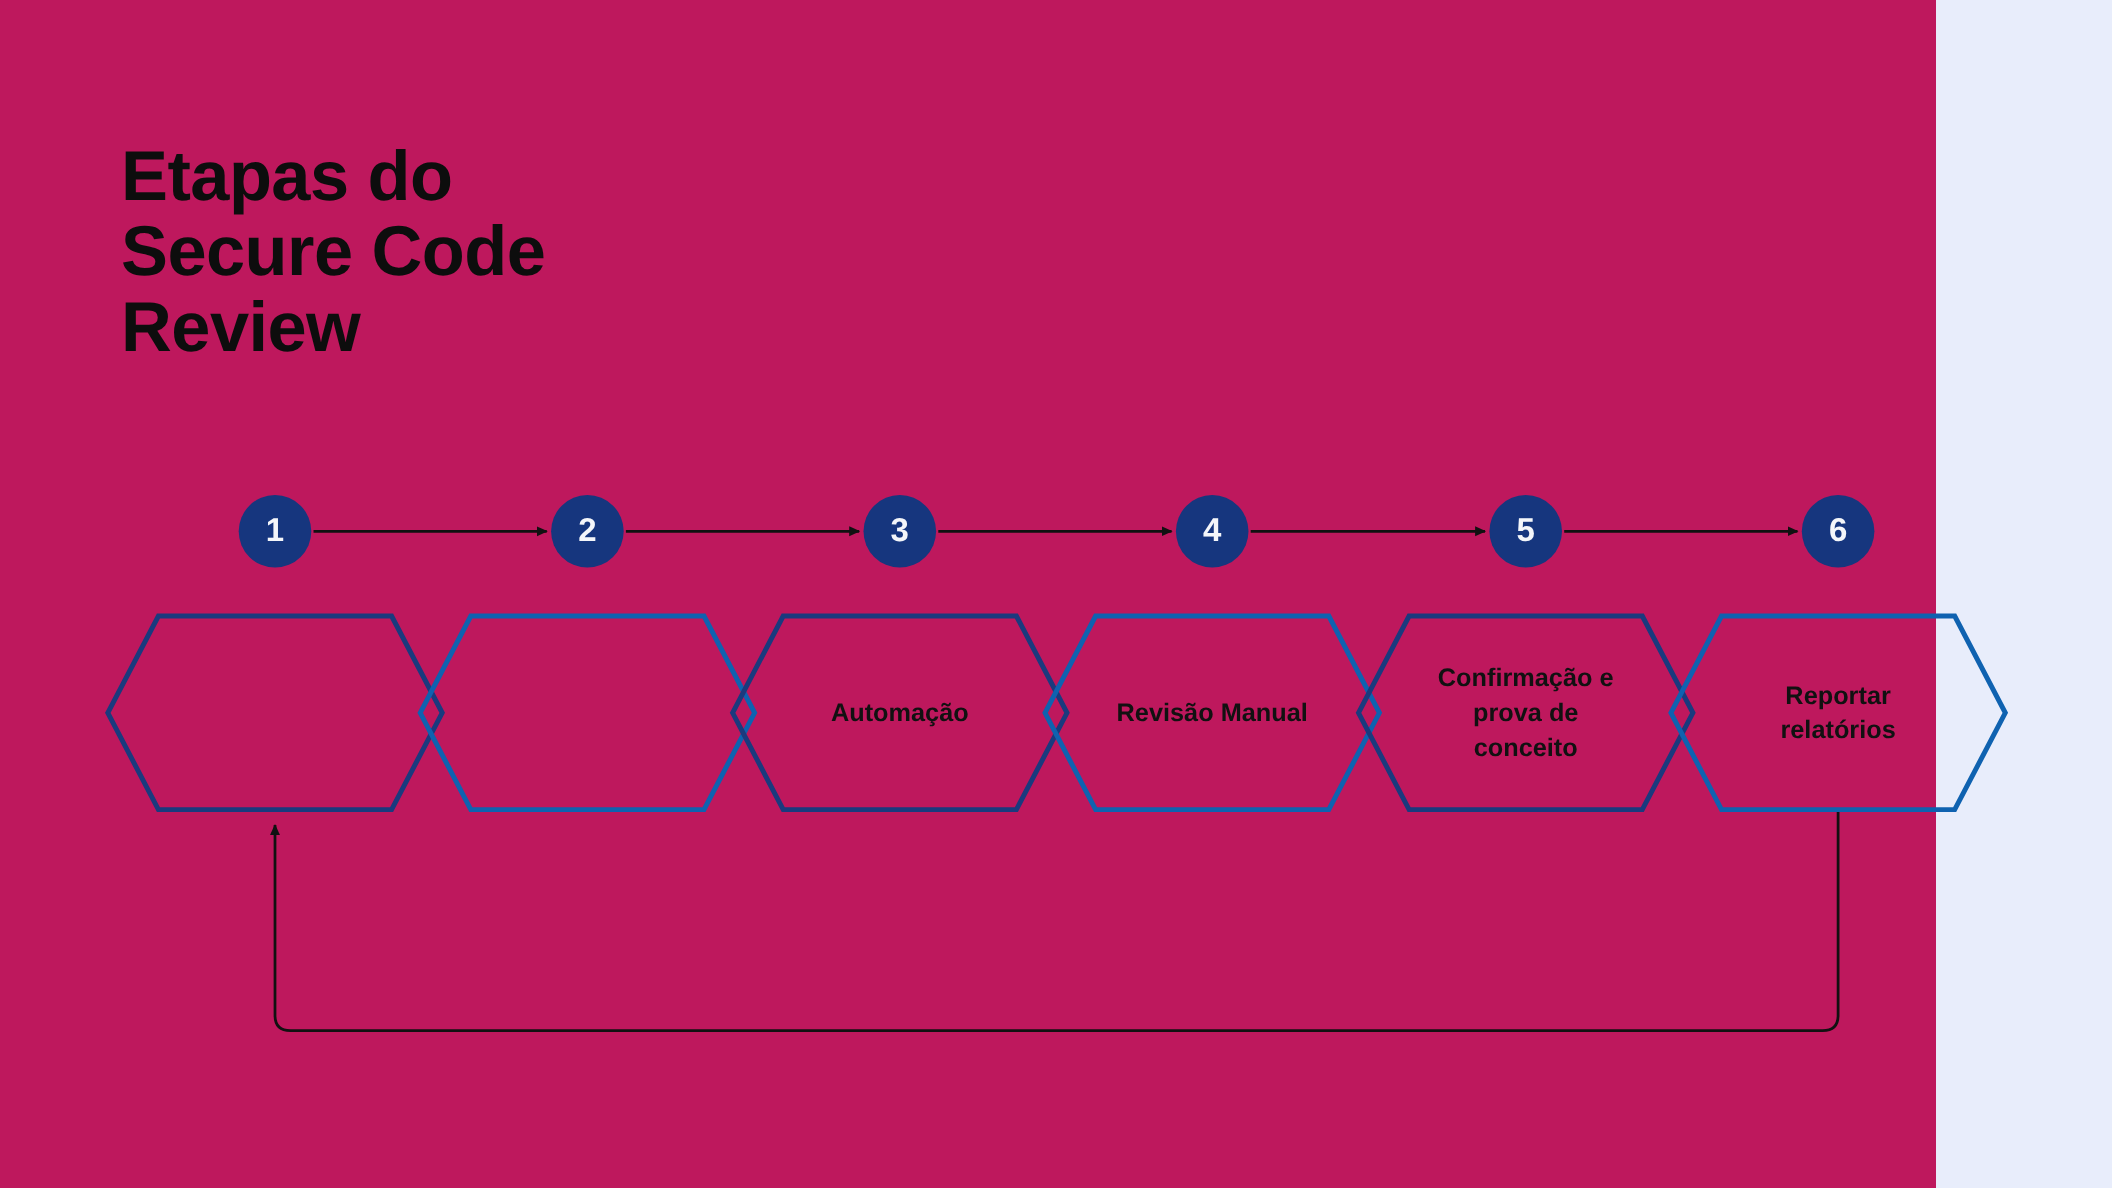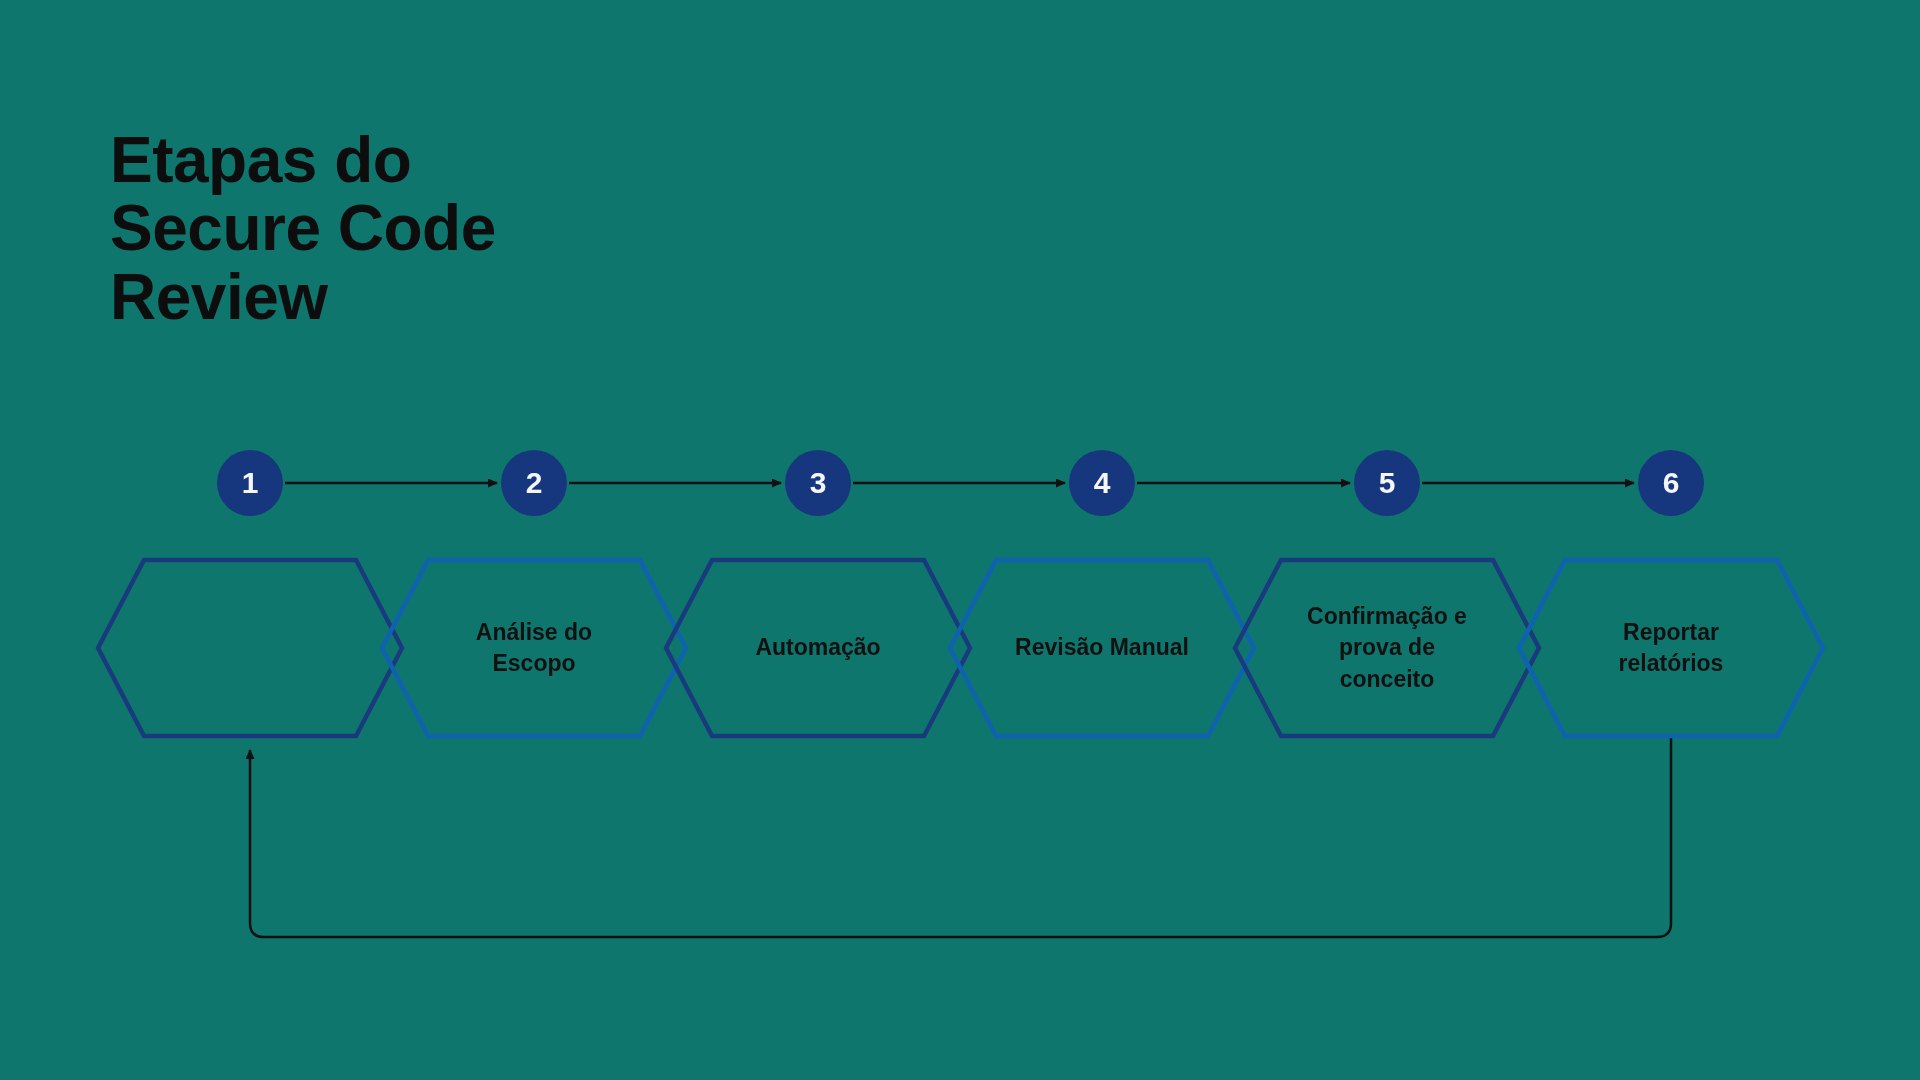--- a/index.html
+++ b/index.html
@@ -4,23 +4,23 @@
 <style>
   * { margin: 0; padding: 0; box-sizing: border-box; }
   html, body { width: 1920px; height: 1080px; }
   body {
     font-family: "Liberation Sans", sans-serif;
     background: #e8edfb;
     overflow: hidden;
   }
   .canvas {
     position: relative;
-    width: 1920px;
+    width: 1760px;
     height: 1080px;
-    background: #0f766e;
+    background: #be185d;
   }
   .page-title {
     position: absolute;
     left: 110px;
     top: 126px;
     font-size: 64px;
     font-weight: 700;
     line-height: 1.07;
     color: #0d0d0d;
     white-space: pre-line;
@@ -100,19 +100,18 @@
     <circle cx="1671" cy="483" r="33" fill="#16367e"></circle>
   </svg>
 
   <span class="step-number" style="left:217px">1</span>
   <span class="step-number" style="left:501px">2</span>
   <span class="step-number" style="left:785px">3</span>
   <span class="step-number" style="left:1069px">4</span>
   <span class="step-number" style="left:1354px">5</span>
   <span class="step-number" style="left:1638px">6</span>
 
-  <div class="hex-label" style="left:438px">Análise do Escopo</div>
   <div class="hex-label" style="left:1006px">Revisão Manual</div>
   <div class="hex-label" style="left:722px">Automação</div>
   <div class="hex-label" style="left:1291px">Confirmação e prova de conceito</div>
   <div class="hex-label" style="left:1575px">Reportar relatórios</div>
 
 </div>
 
 </body></html>

